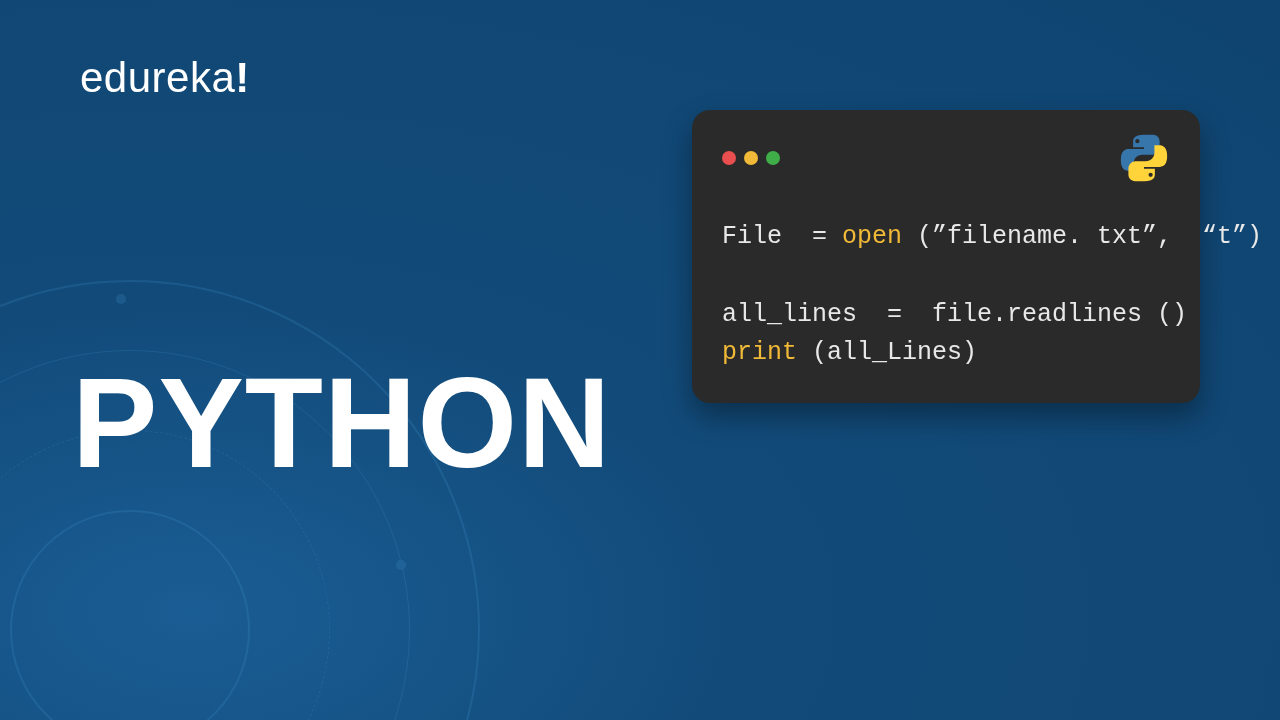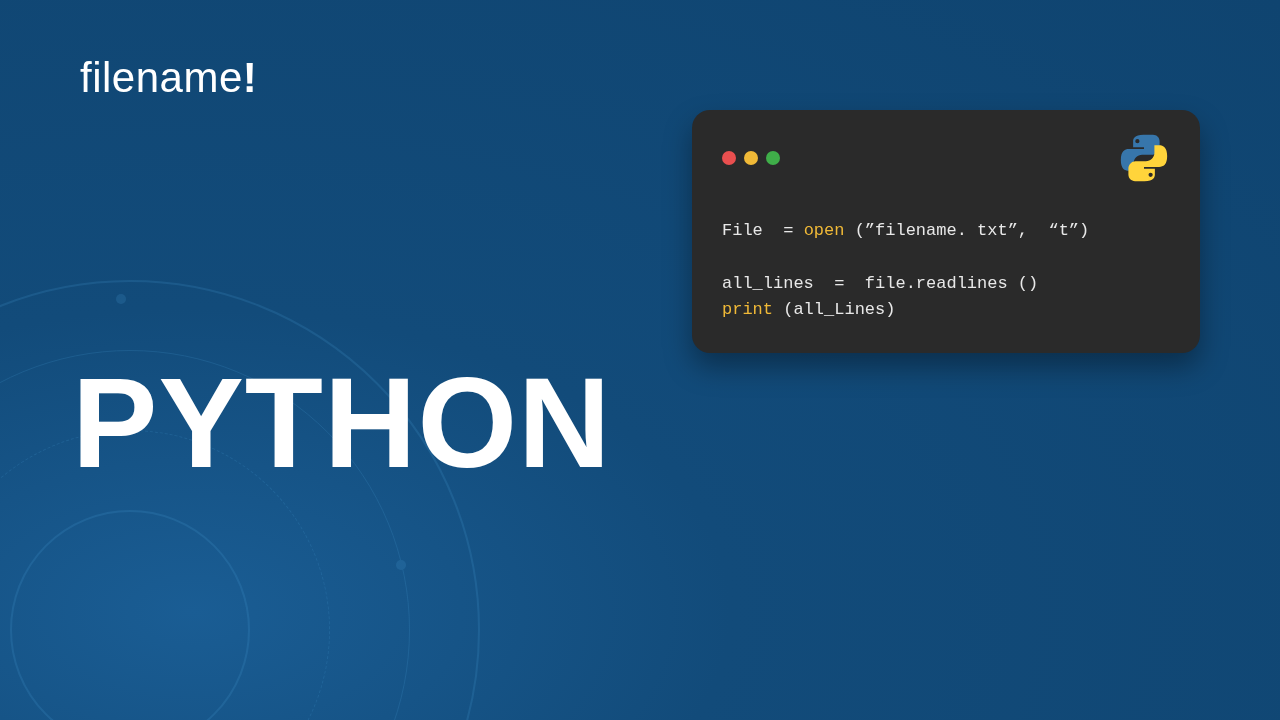--- a/index.html
+++ b/index.html
@@ -93,41 +93,41 @@
     width: 14px; height: 14px; border-radius: 50%; display: block;
   }
   .dot-red   { background: #e94f4f; }
   .dot-amber { background: #f0b937; }
   .dot-green { background: #3fae49; }
 
   .python-logo { width: 52px; height: 52px; position: relative; }
 
   .code {
     font-family: "Menlo", "Consolas", "Courier New", monospace;
-    font-size: 17px;
+    font-size: 25px;
     line-height: 1.55;
     color: #e8e8e8;
     white-space: pre;
   }
   .code .kw   { color: #f0b937; }  
   .code .gap  { display: inline-block; height: 0.9em; }
 </style>
 </head>
 <body>
 
 <div class="deco">
   <div class="ring3"></div>
   <div class="ring4"></div>
   <div class="dot" style="left:48%; top:2%;"></div>
   <div class="dot" style="left:88%; top:40%;"></div>
 
 </div>
 
 <div class="logo">
-  <span>filename</span><span class="bang">!</span>
+  <span>edureka</span><span class="bang">!</span>
 </div>
 
 <div class="headline">
   <div>PYTHON</div>
 </div>
 
 <div class="codewin">
   <div class="titlebar">
     <div class="tl-dots">
       <span class="dot-red"></span>

